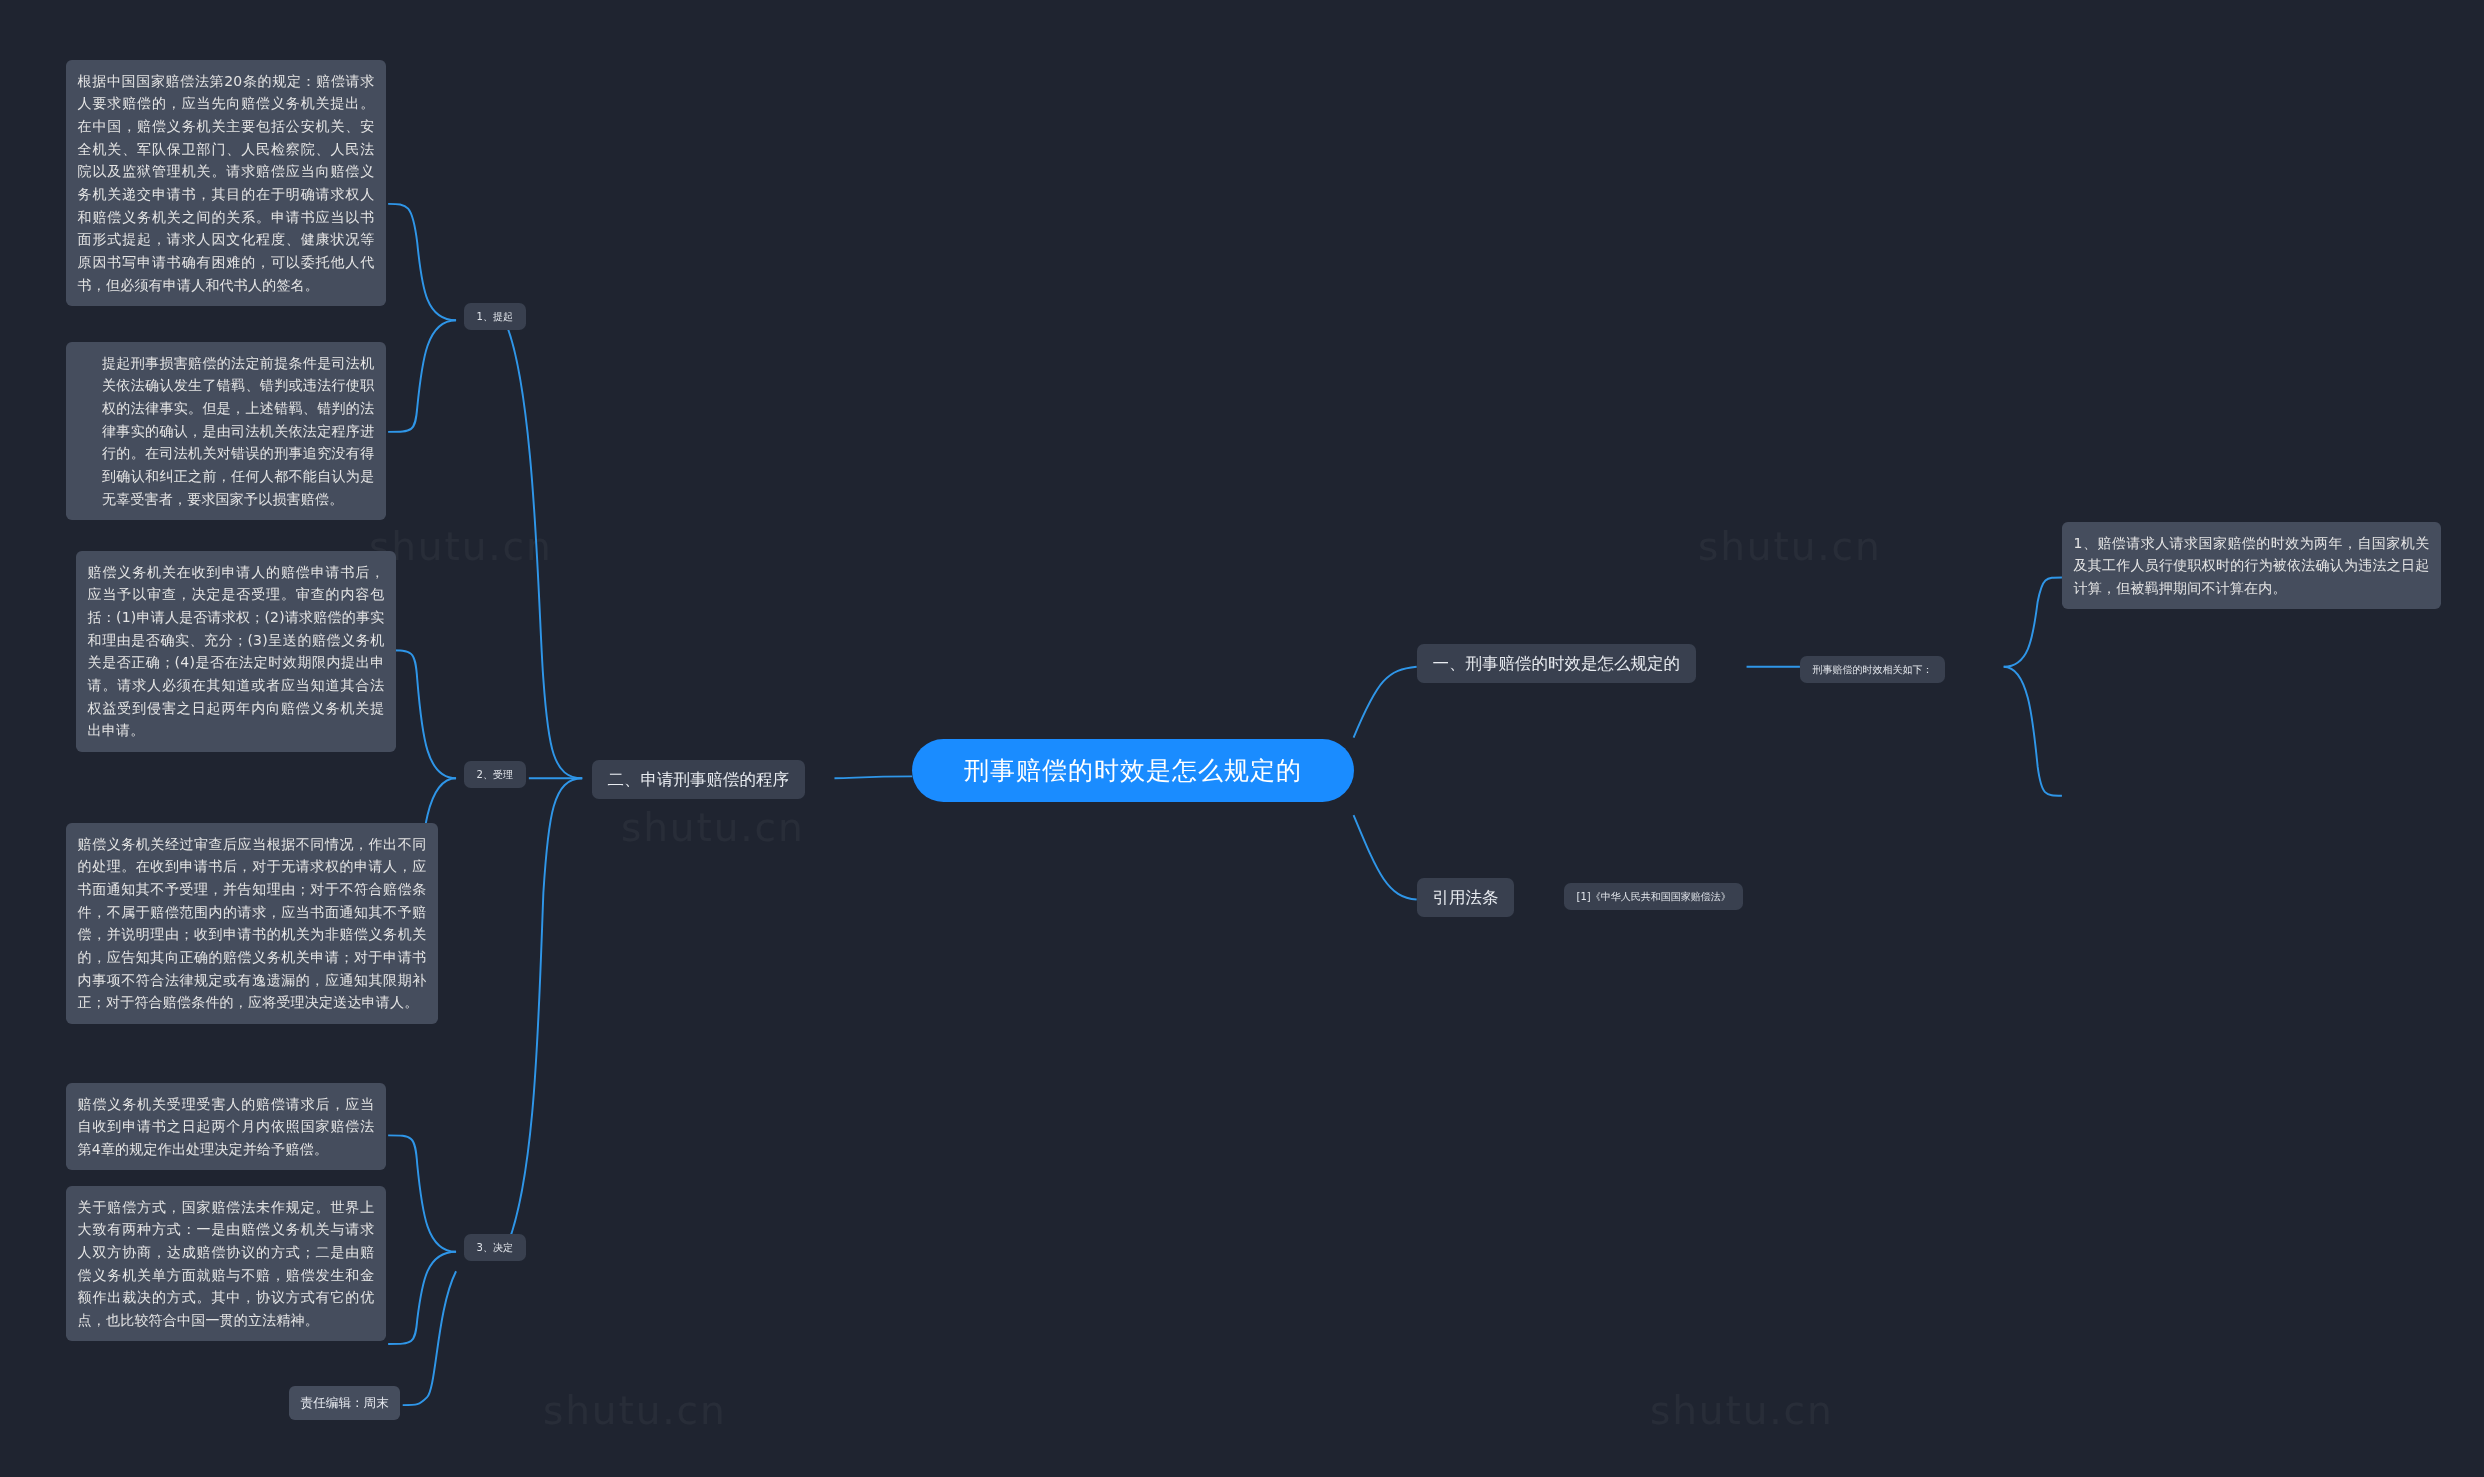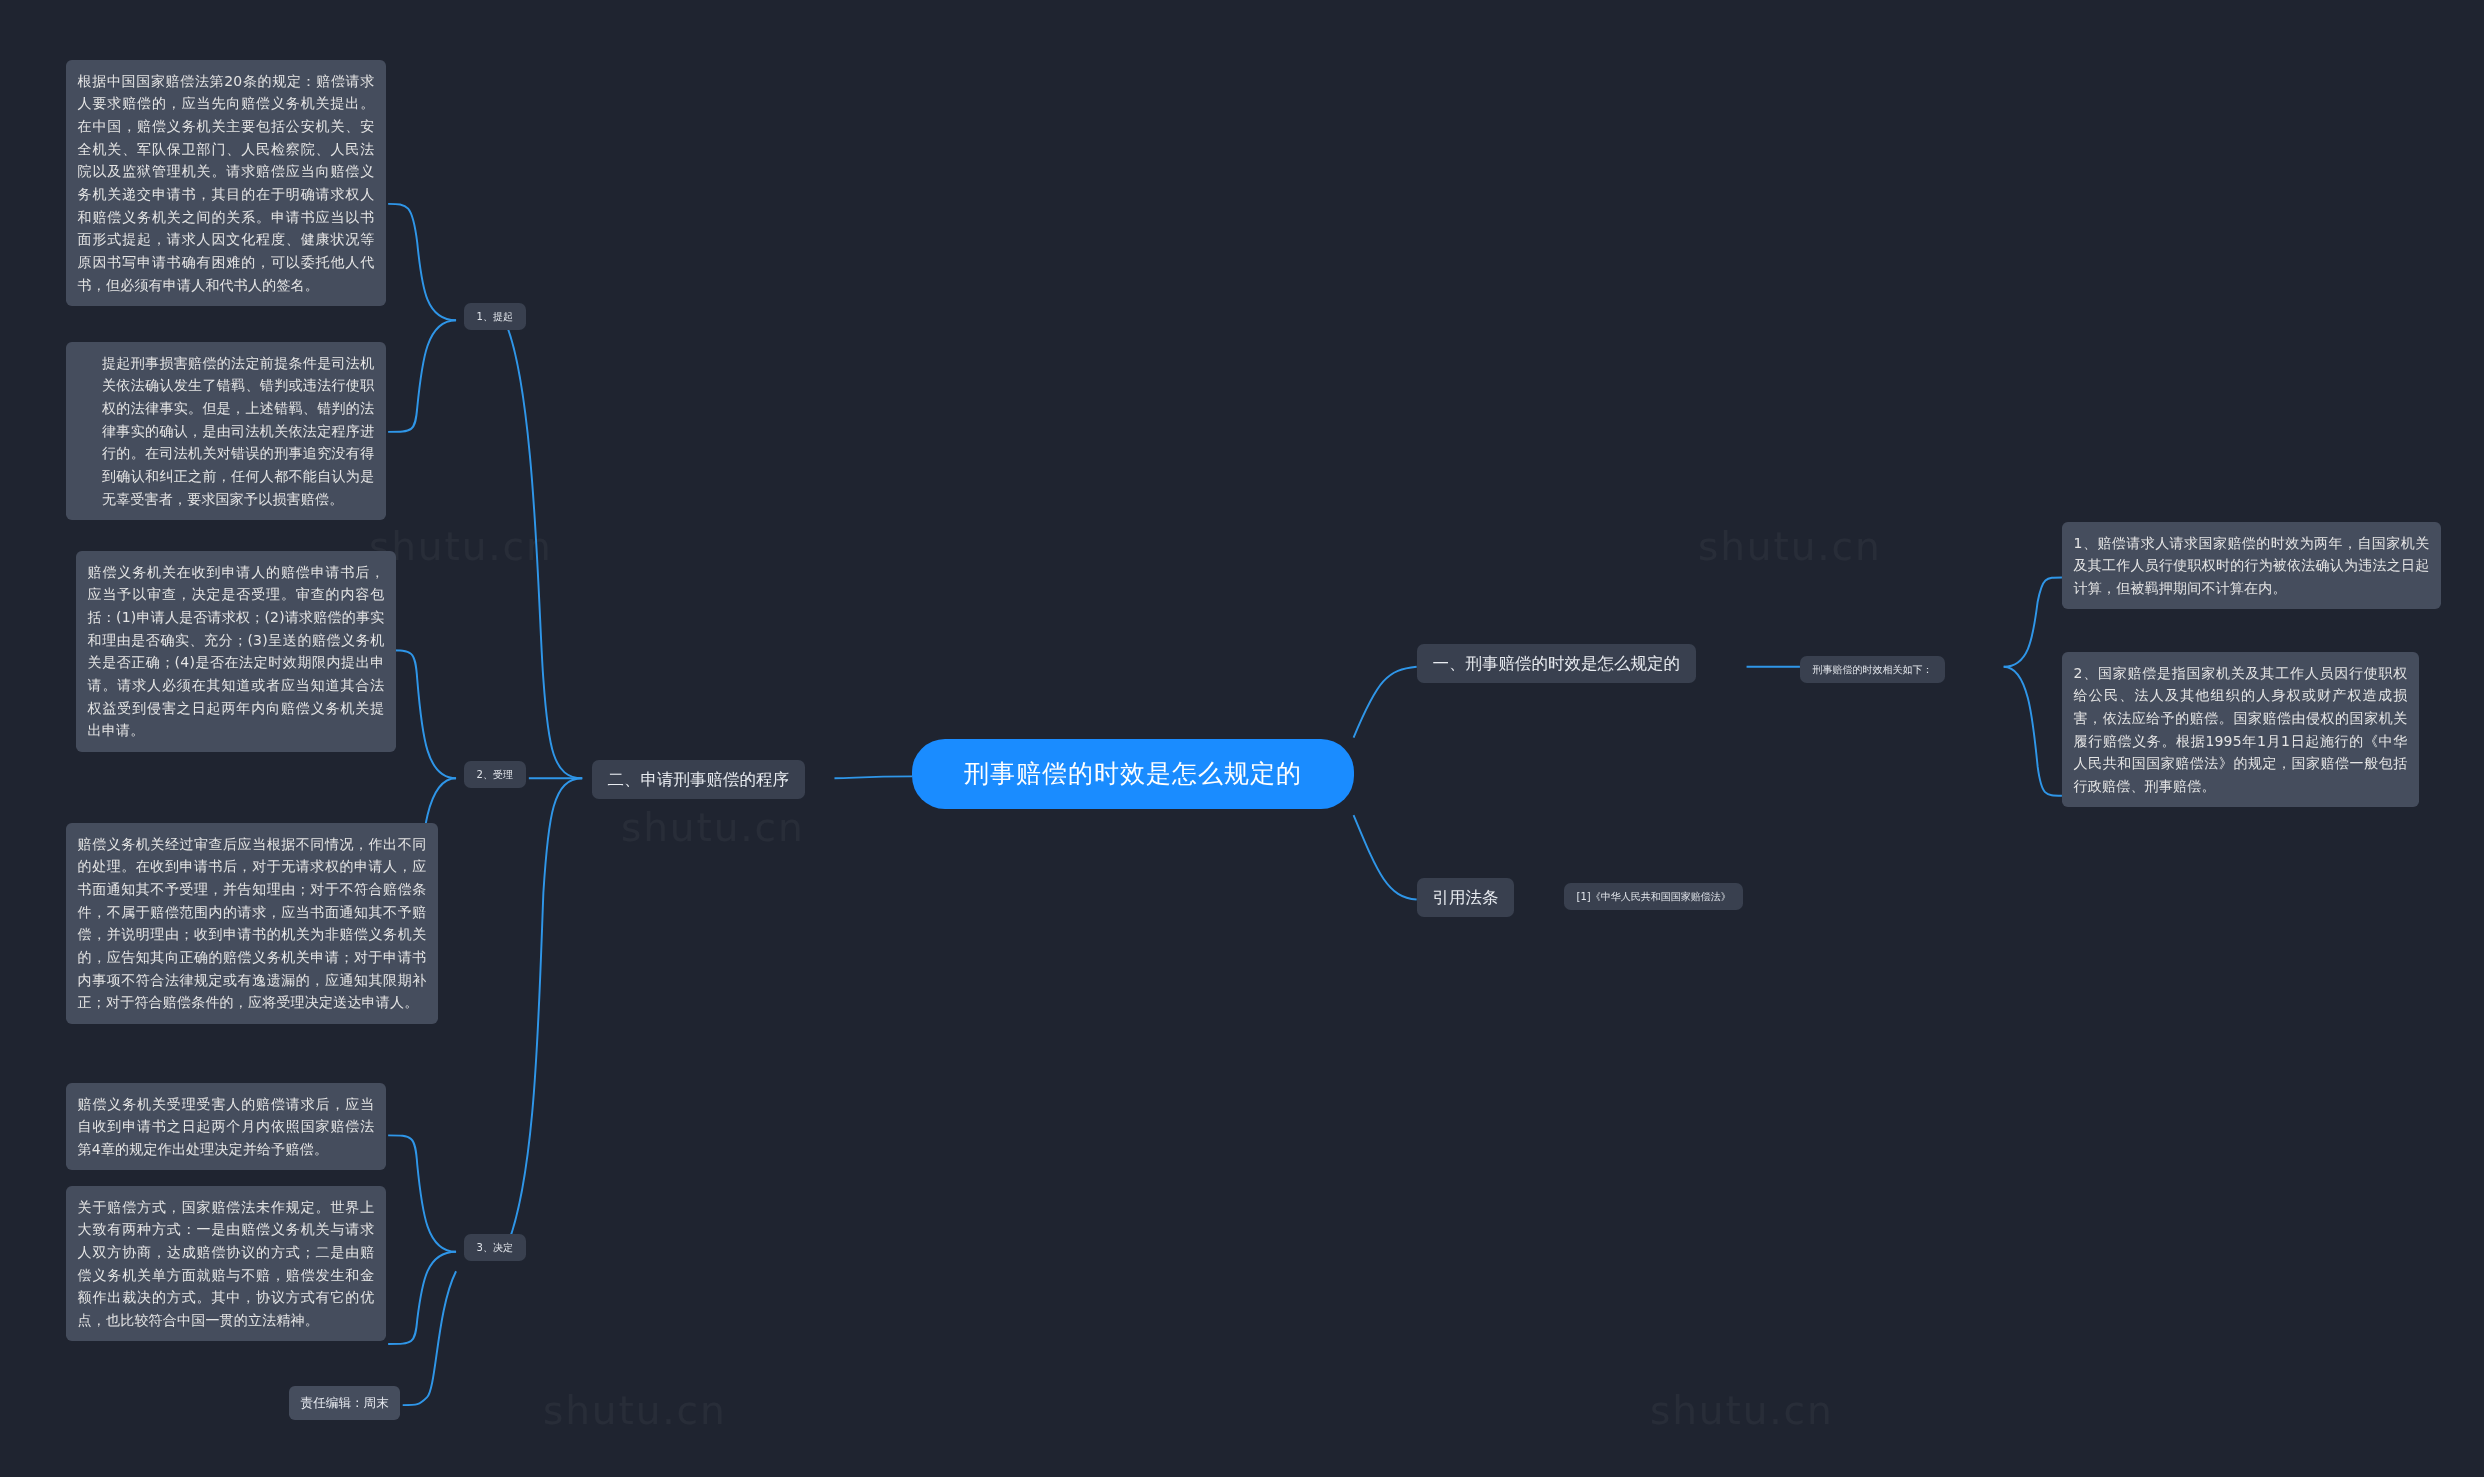--- a/index.html
+++ b/index.html
@@ -124,21 +124,21 @@
       <path d="M 1395 760 C 1420 700 1430 690 1460 687"></path>
       <path d="M 1395 840 C 1420 900 1430 925 1460 927"></path>
 
       <path d="M 1800 687 C 1830 687 1835 687 1855 687"></path>
 
       <path d="M 2065 687 C 2090 687 2095 660 2100 620 C 2105 595 2108 595 2125 595"></path>
       <path d="M 2065 687 C 2090 687 2095 740 2100 790 C 2104 820 2108 820 2125 820"></path>
     </g>
   </svg>
 
-  <div class="node root-node" style="left:912px; top:739px; width:442px; height:70px; display:flex; align-items:center; justify-content:center;">
+  <div class="node root-node" style="left:912px; top:739px; width:442px; height:63px; display:flex; align-items:center; justify-content:center;">
     <span>刑事赔偿的时效是怎么规定的</span>
   </div>
 
   <div class="node branch-node" style="left:592px; top:760px;">
     <span>二、申请刑事赔偿的程序</span>
   </div>
 
   <div class="node sub-node" style="left:464px; top:303px;">
     <span>1、提起</span>
   </div>
@@ -177,23 +177,20 @@
   <div class="node branch-node" style="left:1417px; top:644px;">
     <span>一、刑事赔偿的时效是怎么规定的</span>
   </div>
   <div class="node sub-node" style="left:1800px; top:650px;margin-top:6px;">
     <span>刑事赔偿的时效相关如下：</span>
   </div>
 
   <div class="node leaf-node" style="left:2062px; top:522px; width:379px;">
     <span>1、赔偿请求人请求国家赔偿的时效为两年，自国家机关及其工作人员行使职权时的行为被依法确认为违法之日起计算，但被羁押期间不计算在内。</span>
   </div>
-  <div class="node leaf-node" style="left:2062px; top:652px; width:357px;">
-    <span>2、国家赔偿是指国家机关及其工作人员因行使职权给公民、法人及其他组织的人身权或财产权造成损害，依法应给予的赔偿。国家赔偿由侵权的国家机关履行赔偿义务。根据1995年1月1日起施行的《中华人民共和国国家赔偿法》的规定，国家赔偿一般包括行政赔偿、刑事赔偿。</span>
-  </div>
 
   <div class="node branch-node" style="left:1417px; top:878px;">
     <span>引用法条</span>
   </div>
   <div class="node sub-node" style="left:1564px; top:883px;">
     <span>[1]《中华人民共和国国家赔偿法》</span>
   </div>
 
 </div>
 

